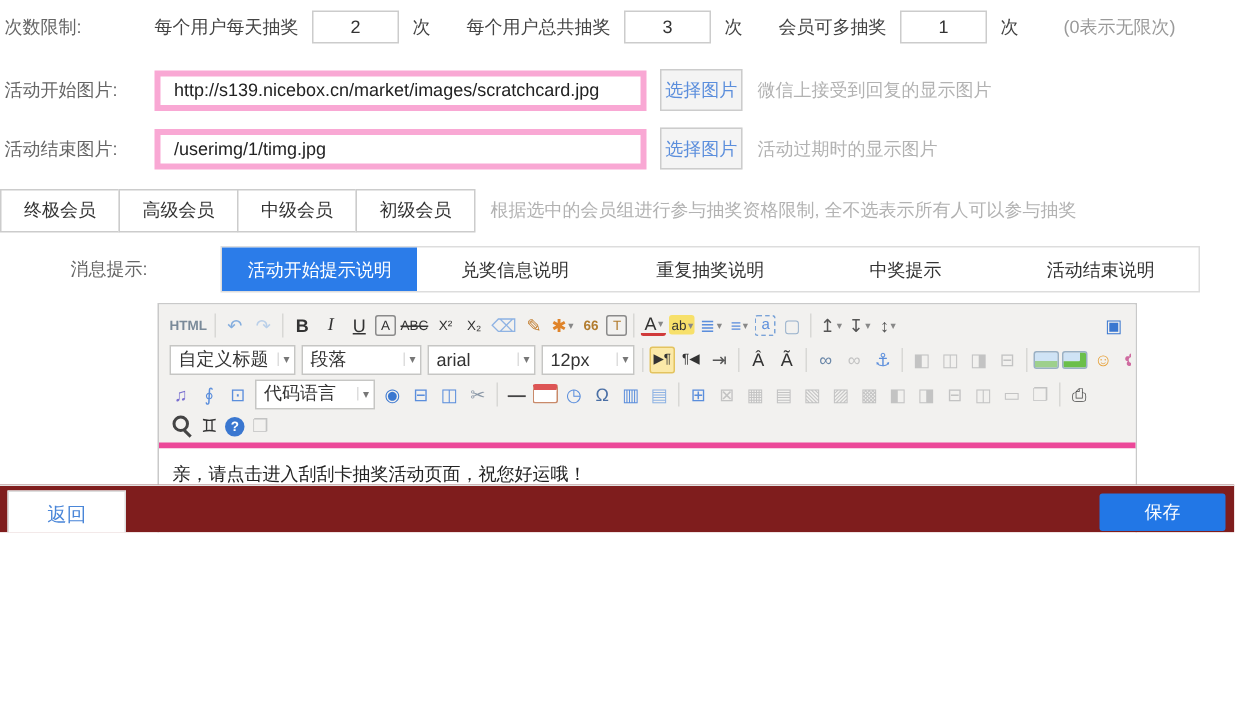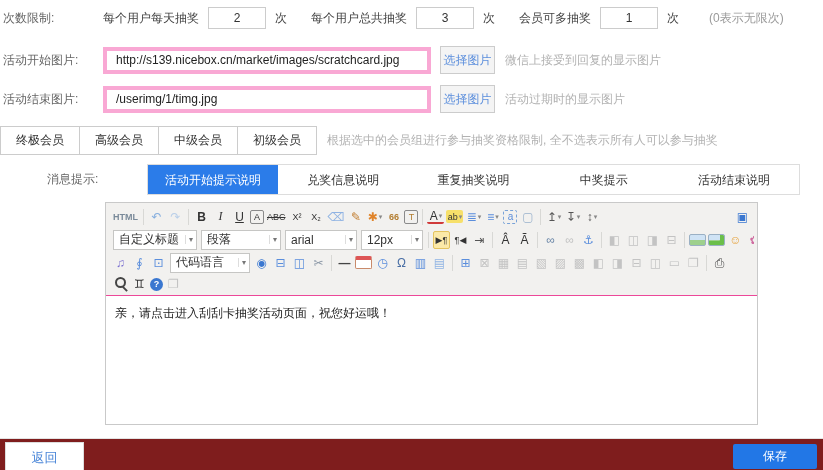--- a/index.html
+++ b/index.html
@@ -1,18 +1,18 @@
 <!DOCTYPE html>
 <html><head>
 <meta charset="utf-8">
 <style>
   * { box-sizing: border-box; margin: 0; padding: 0; }
   html,body { background:#fff; }
   body { font-family:"Liberation Sans","DejaVu Sans",sans-serif; }
-  .page { position:relative; width:823px; height:470px; background:#fff; overflow:hidden; font-size:12px; color:#333; }
+  .page { position:relative; width:823px; height:355px; background:#fff; overflow:hidden; font-size:12px; color:#333; }
 
   .row { display:flex; align-items:center; }
   .lbl { width:103px; padding-left:3px; color:#666; flex-shrink:0; font-size:12px; }
 
   
   .row-limit { margin-top:6px; height:24px; }
   .limit-group { display:inline-flex; align-items:center; margin-right:24px; }
   .limit-lbl { color:#444; }
   .num-input { width:58px; height:22px; border:1px solid #ccc; text-align:center; font-size:12px; color:#333; margin:0 9px; outline:none; }
   .limit-suffix { color:#444; }
@@ -32,21 +32,21 @@
   .seg-btn:first-child { margin-left:0; }
 
   
   .row-tabs { margin-top:9px;padding-left:44px; }
   .tabs { display:flex; width:653px; height:31px; border:1px solid #ddd; background:#fff; }
   .tab { flex:1; text-align:center; line-height:30px; color:#333; cursor:pointer; }
   .tab.active { background:#2b7ce9; color:#fff; }
 
   
   .editor { margin:7px 0 0 105px; width:653px; border:1px solid #c9c9c9; }
-  .toolbar { background:#f2f1ef; border-bottom:1px solid #ec4899; padding:2px 3px 1px; }
+  .toolbar { background:#f2f1ef; border-bottom:4px solid #ec4899; padding:2px 3px 1px; }
   .tb-row { display:flex; align-items:center; height:23px; overflow:hidden; padding:0 2px; }
   .tb-row:last-child { height:20px; }
   .tb-btn { position:relative; min-width:17px; height:18px; margin:0 1px; display:inline-flex; align-items:center; justify-content:center; font-size:12px; color:#444; border-radius:2px; cursor:pointer; white-space:nowrap; padding:0 1px; }
   .tb-btn.tiny { font-size:9px; letter-spacing:0; }
   .tb-btn.b { font-weight:bold; }
   .tb-btn.it { font-style:italic; font-family:"Liberation Serif","DejaVu Serif",serif; }
   .tb-btn.u { text-decoration:underline; }
   .tb-btn.strike { text-decoration:line-through; }
   .tb-btn.box { border:1px solid #8a8a8a; min-width:14px; height:14px; font-size:9px; }
   .tb-btn.dashbox { border:1px dashed #7aa3d8; min-width:14px; height:14px; font-size:10px; }

